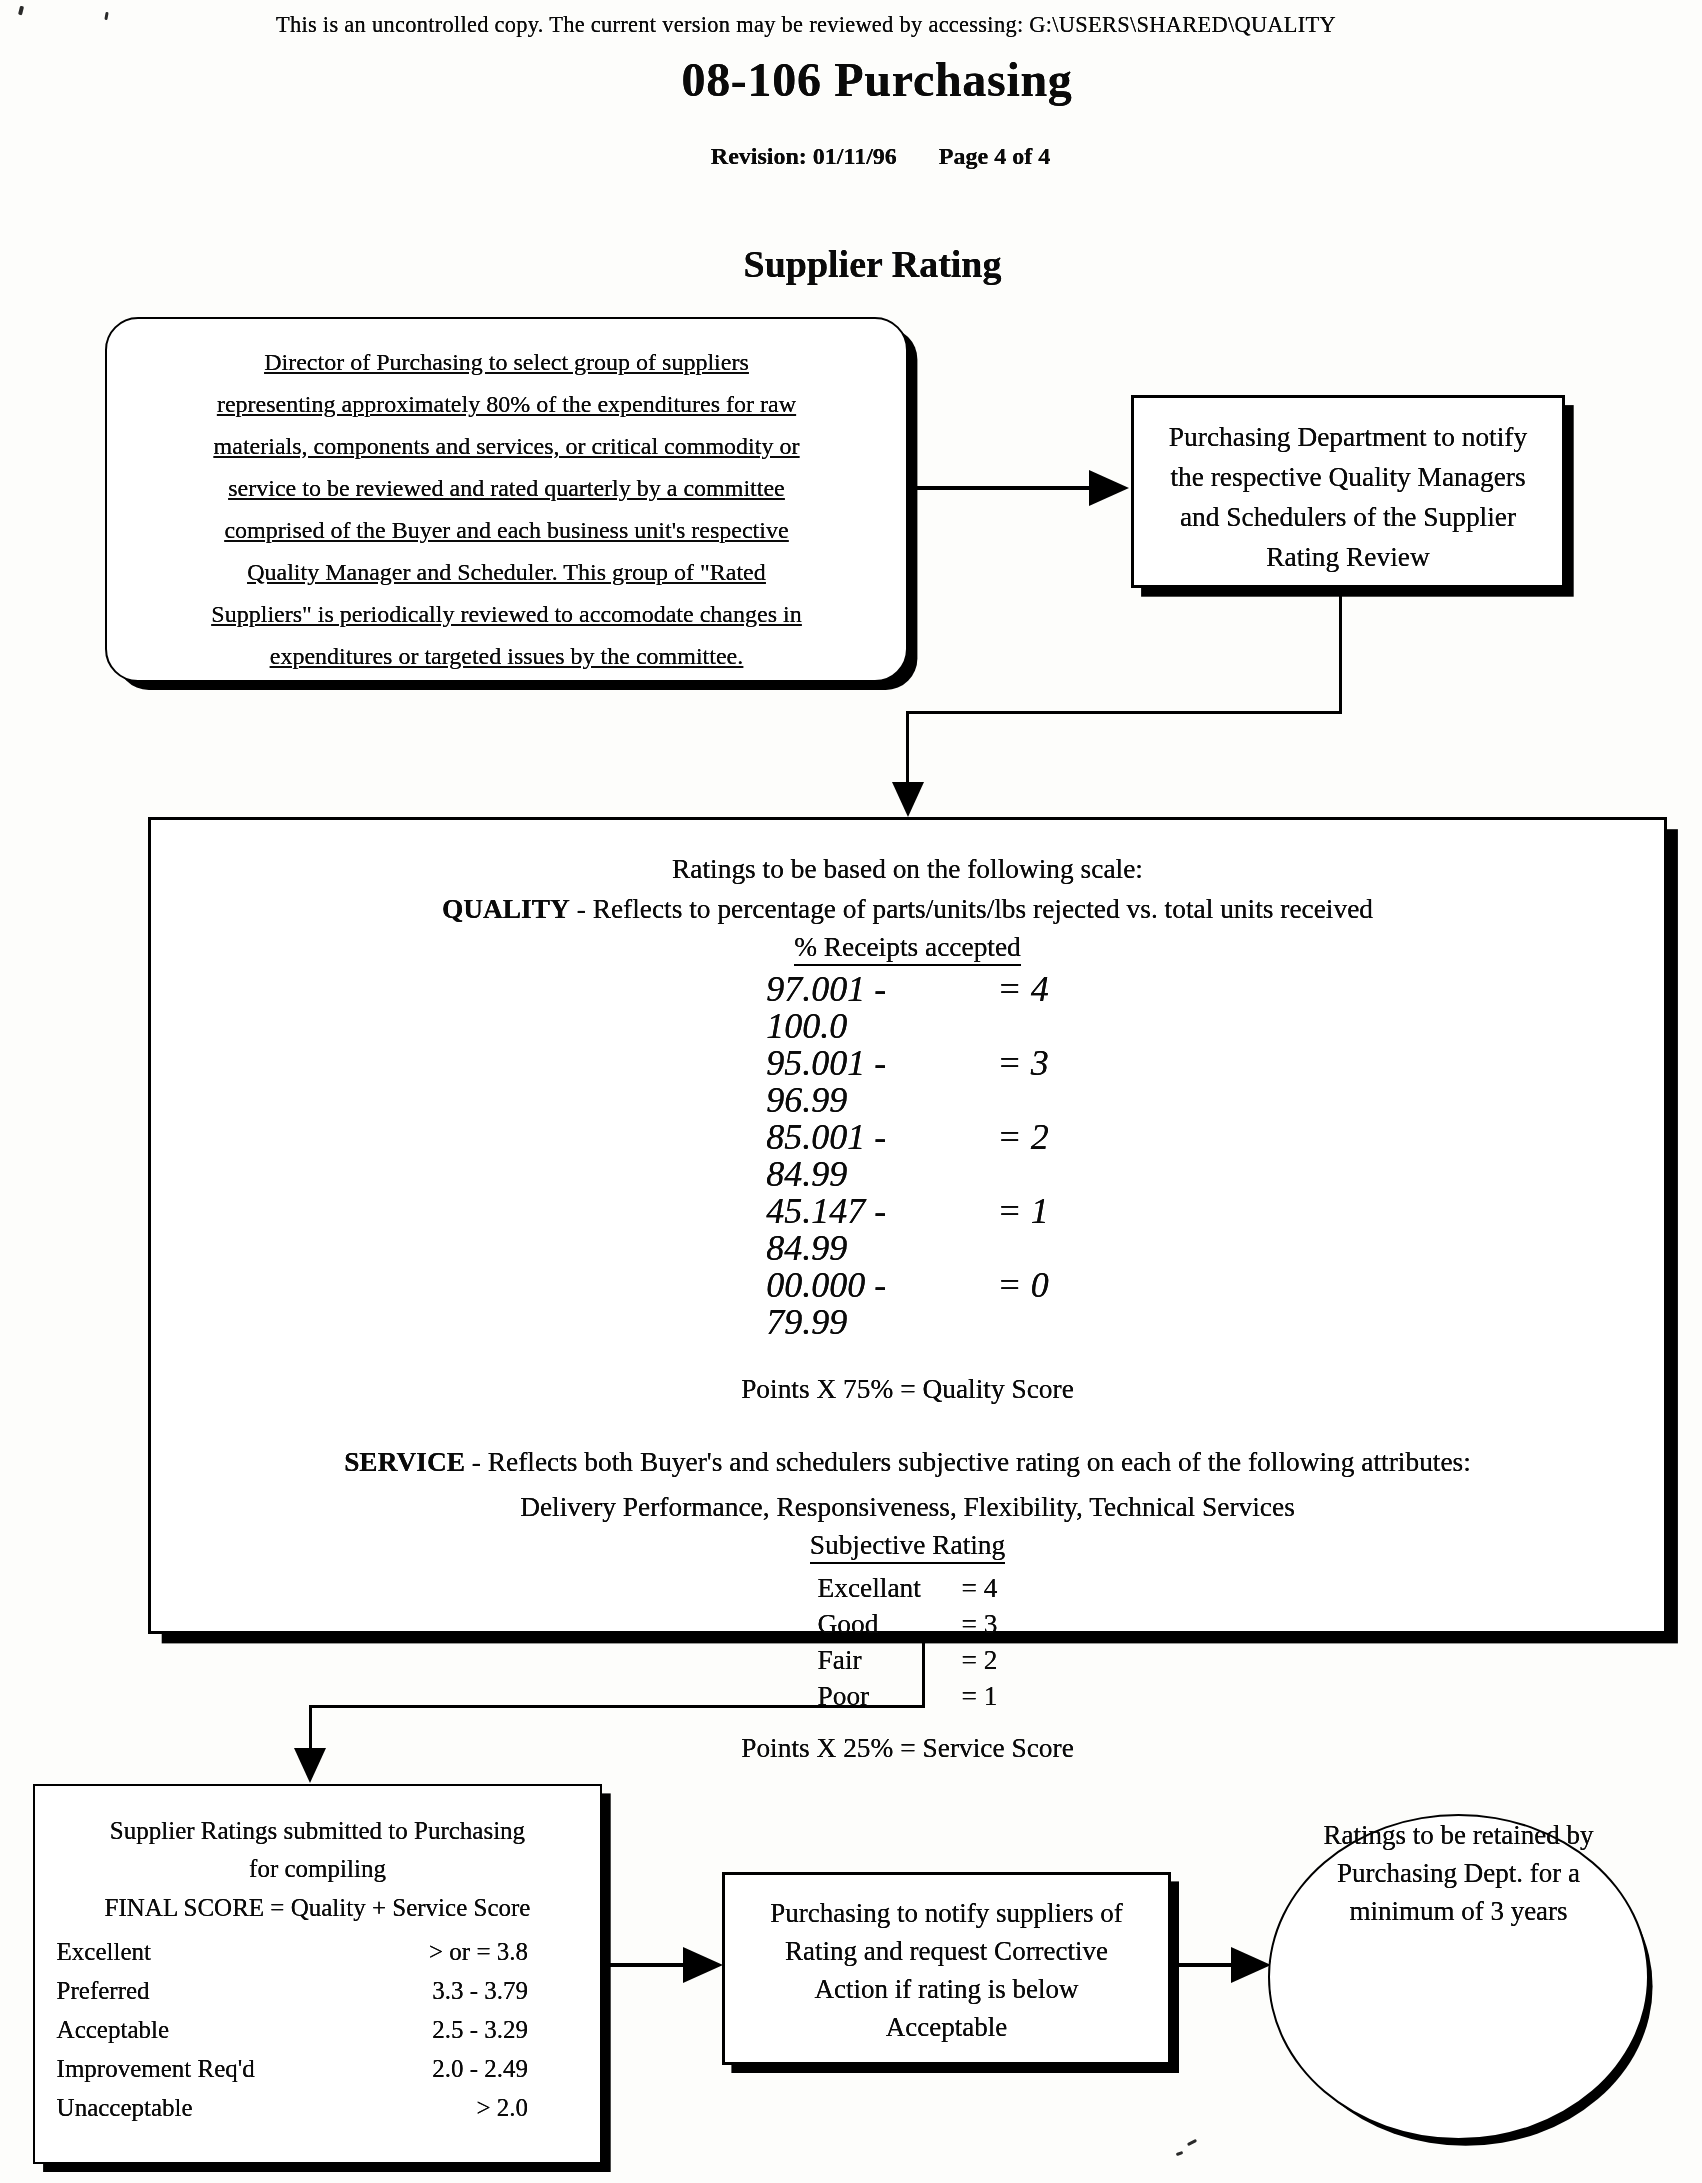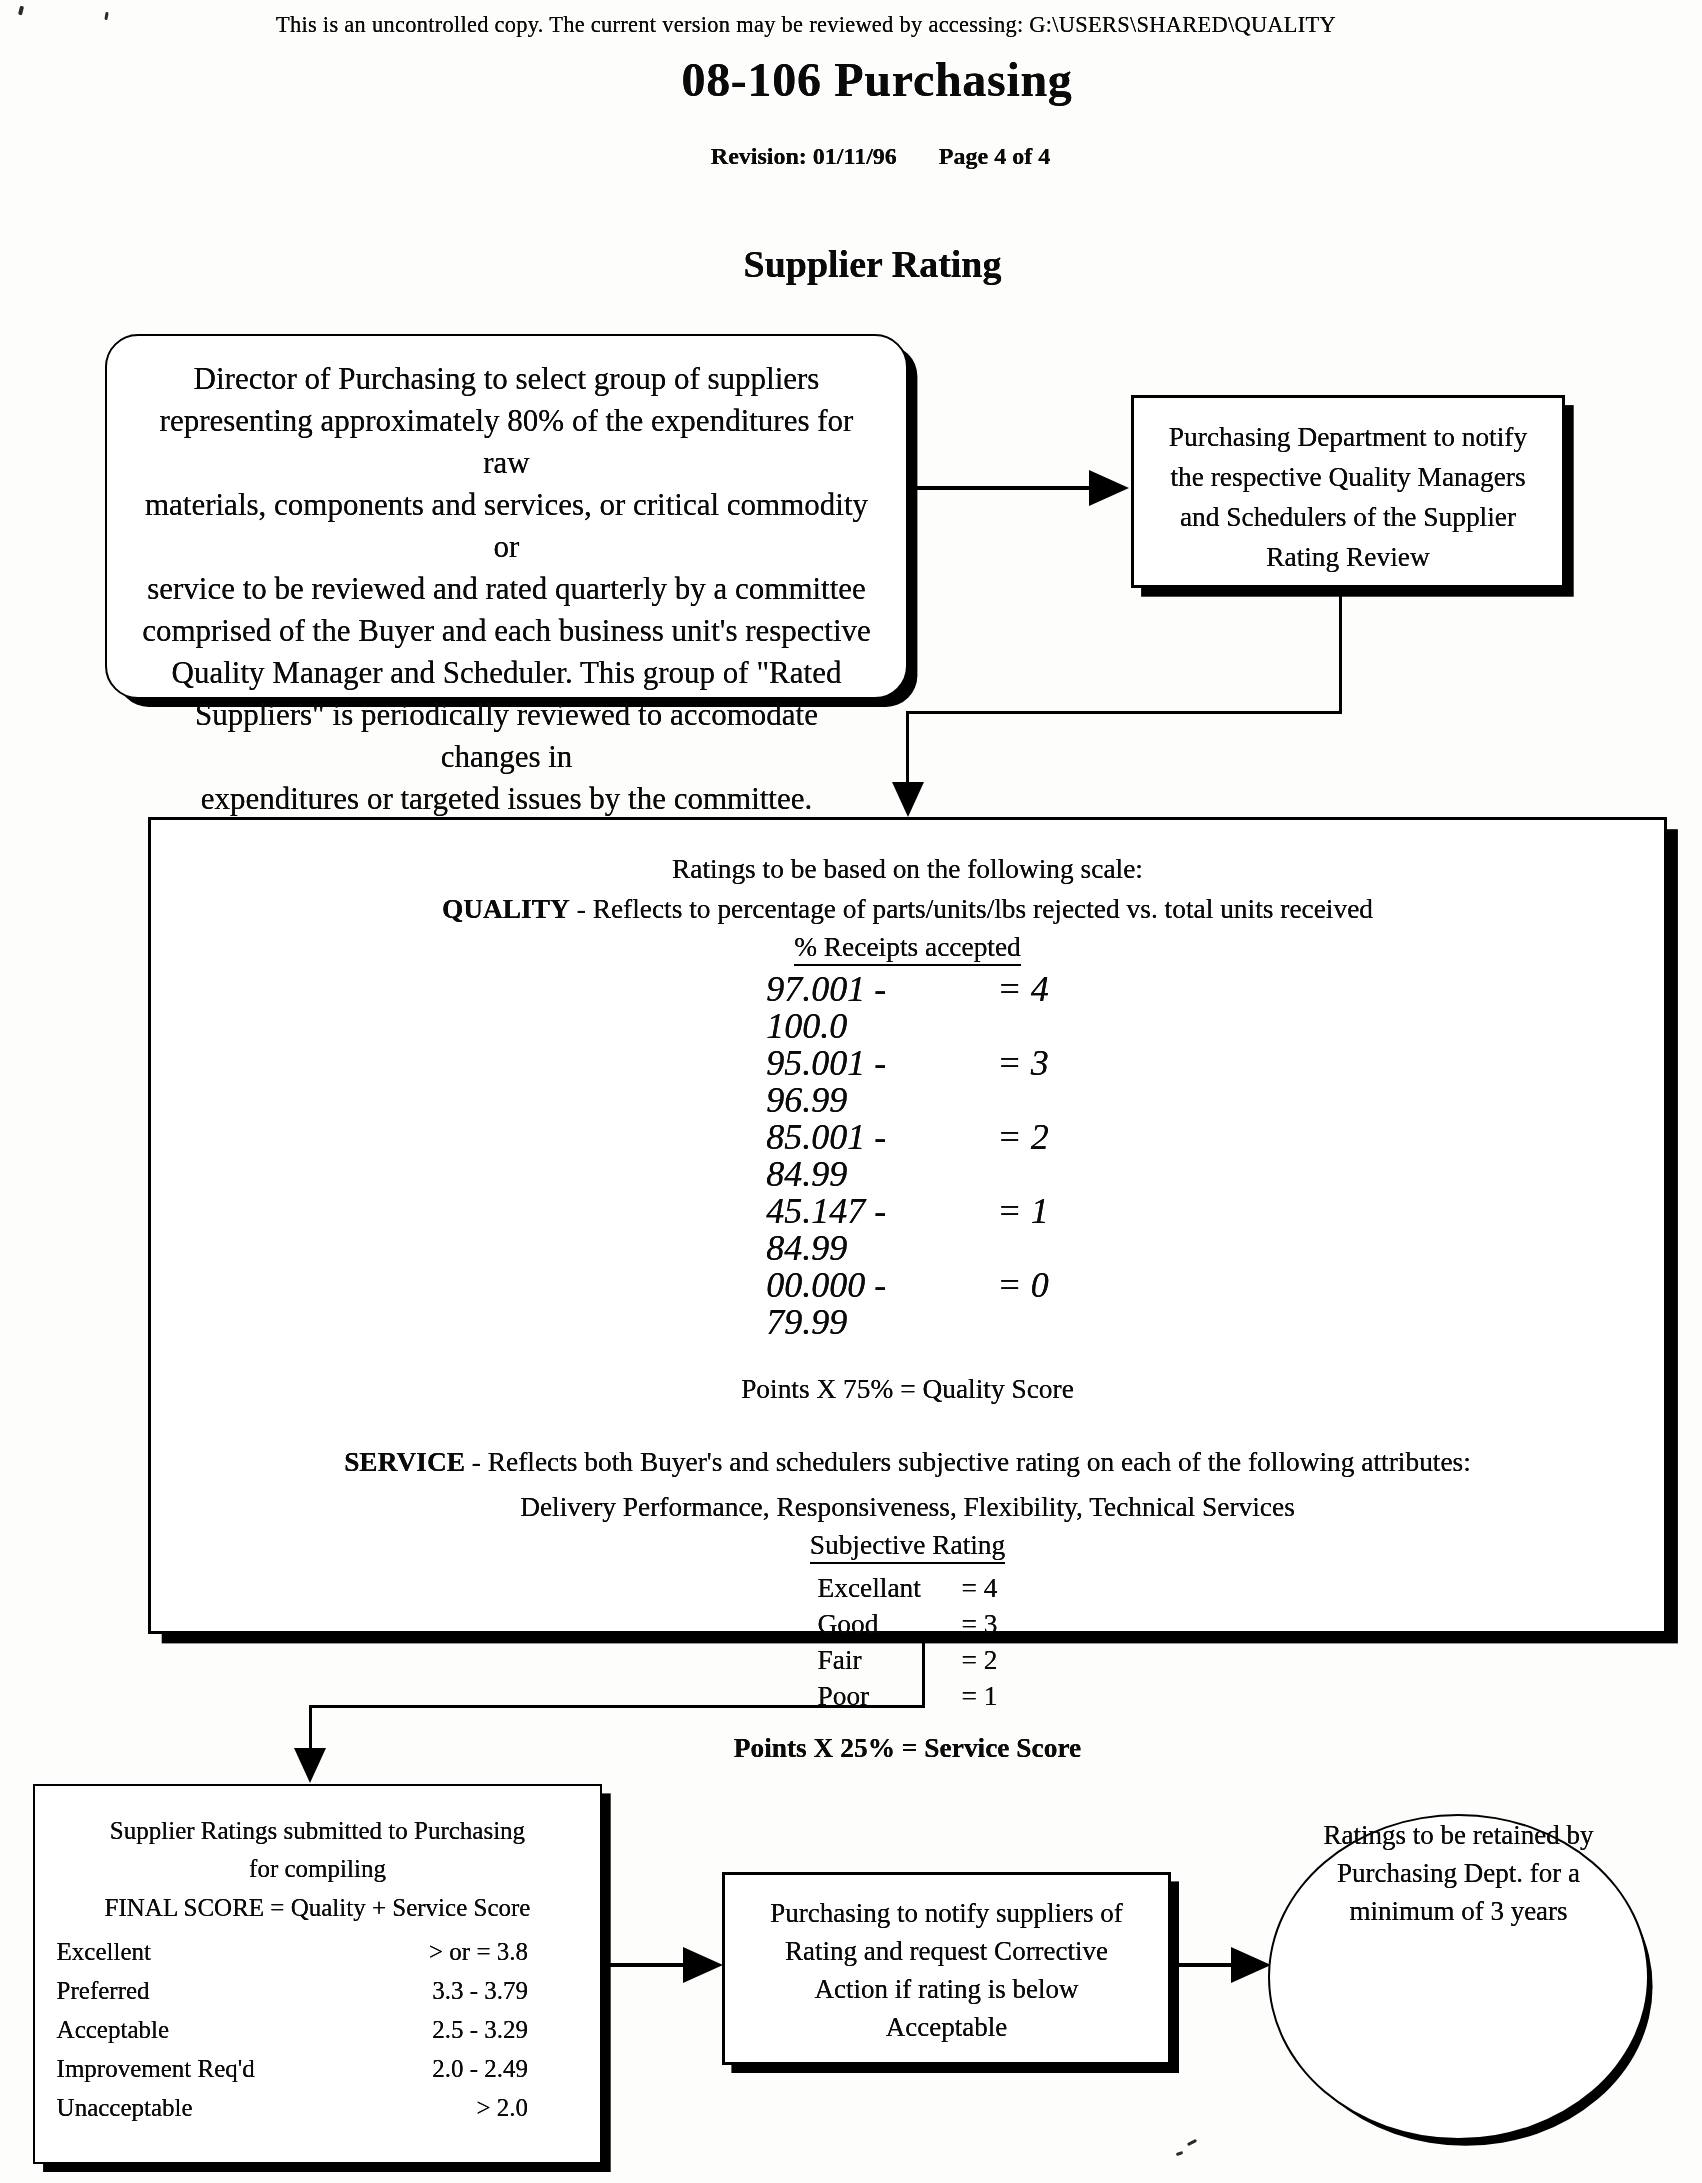--- a/index.html
+++ b/index.html
@@ -15,22 +15,22 @@
 
   
   .disclaimer{left:0;top:11.5px;width:1612px;font-size:22.4px;letter-spacing:0.3px;}
   .doc-title{left:51px;top:52px;width:1652px;font-size:48px;font-weight:bold;letter-spacing:0.7px;margin:0;}
   .revision-row{left:58px;top:143px;width:1645px;display:flex;justify-content:center;gap:42px;
                 font-size:24px;font-weight:bold;}
   .section-heading{left:43px;top:242px;width:1659px;font-size:38px;font-weight:bold;}
 
   
   .node{background:#fff;border:3.6px solid #000;box-sizing:border-box;font-size:27.4px;}
-  .node-rounded{left:105px;top:334px;width:803px;height:365px;border-width:2.9px;border-radius:33px;
-                box-shadow:10.8px 9.4px 0 -1.4px #000;padding:21.6px 35px 0;line-height:42px;font-size:31px;}
+  .node-rounded{left:105px;top:317px;width:803px;height:365px;border-width:2.9px;border-radius:33px;
+                box-shadow:10.8px 9.4px 0 -1.4px #000;padding:21.6px 35px 0;line-height:42px;font-size:24px;text-decoration:underline;}
   .node-notify{left:1131px;top:395px;width:434px;height:193px;box-shadow:9.4px 9.4px 0 -0.7px #000;
                padding:19px 19px 0;line-height:40px;}
   .node-scale{left:148px;top:817px;width:1519px;height:817px;box-shadow:12.3px 10.8px 0 -1.4px #000;}
   .node-final{left:33px;top:1784px;width:569px;height:380px;border-width:2.9px;
               box-shadow:9.4px 8.7px 0 -0.7px #000;font-size:25px;}
   .node-notify2{left:722px;top:1872px;width:449px;height:193px;box-shadow:8.7px 8.7px 0 -0.7px #000;
                 padding:19px 30px 0;line-height:38px;font-size:27px;}
   .node-ellipse{left:1268px;top:1814px;width:381px;height:326px;border:2.9px solid #000;border-radius:50%;
                 background:#fff;box-sizing:border-box;box-shadow:7.2px 9.4px 0 -3.6px #000;
                 display:flex;align-items:flex-start;justify-content:center;
@@ -42,21 +42,21 @@
   .mb-keyword{font-weight:bold;}
   .mb-subhead{margin-top:7.2px;font-size:27.4px;}
   .mb-subhead span{display:inline-block;border-bottom:2.9px solid #000;padding-bottom:1.4px;}
   .receipts-grid{display:grid;grid-template-columns:201px auto;column-gap:30px;width:fit-content;
                  margin:4.3px auto 0;text-align:left;font-size:36px;line-height:37px;font-style:italic;}
   .mb-qformula{margin-top:33px;font-size:27.4px;}
   .mb-service{margin-top:42px;font-size:27.4px;}
   .mb-attrs{margin-top:14px;font-size:27.4px;}
   .subj-grid{display:grid;grid-template-columns:131px auto;column-gap:13px;width:fit-content;
              margin:5.8px auto 0;text-align:left;font-size:27.4px;line-height:36px;}
-  .mb-sformula{margin-top:19px;font-size:27.4px;font-weight:bold;}
+  .mb-sformula{margin-top:19px;font-size:27.4px;}
 
   
   .fs-submit{margin-top:26px;line-height:38px;width:476px;margin-left:auto;margin-right:auto;}
   .fs-formula{margin-top:1.4px;line-height:38px;}
   .fs-grid{display:grid;grid-template-columns:auto 1fr;margin-top:4.3px;line-height:39px;}
   .fs-label{text-align:left;padding-left:21.6px;}
   .fs-range{text-align:right;padding-right:72px;}
 
   
   .hline{position:absolute;background:#000;height:2.9px;}

